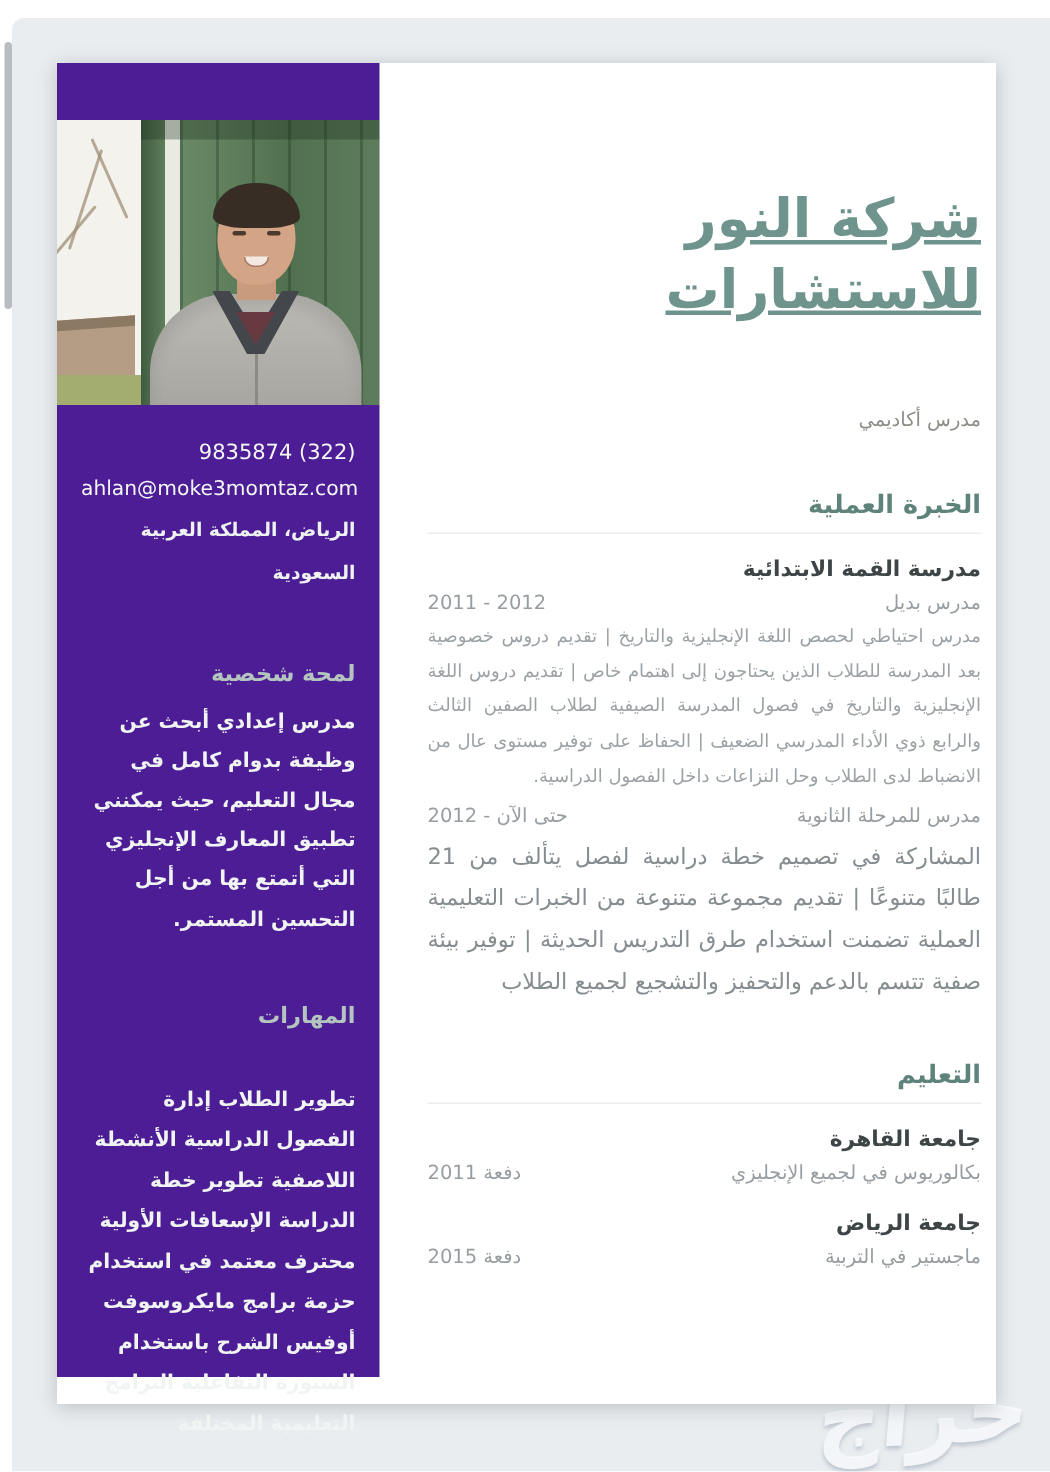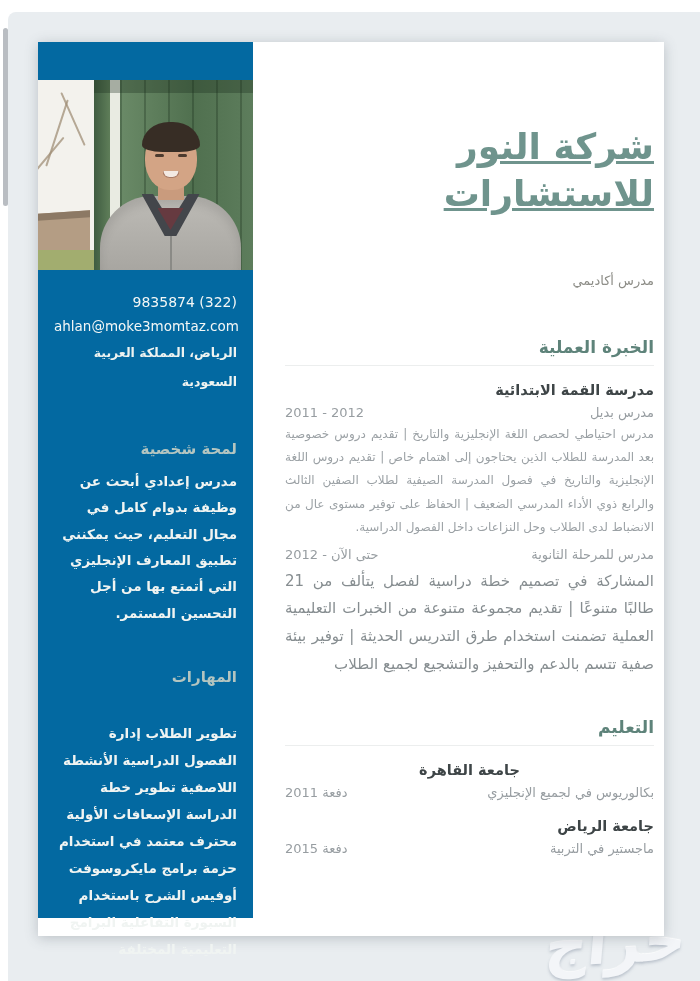--- a/index.html
+++ b/index.html
@@ -11,21 +11,21 @@
   .backdrop { position:absolute; left:8px; top:12px; right:0; bottom:0;
     background:#e9edf0; border-top-left-radius:8px; }
   .scrollbar { position:absolute; left:3px; top:28px; width:5px; height:178px;
     background:#b9bdc2; border-radius:3px; }
 
   .page { position:absolute; left:38px; top:42px; width:626px; height:894px;
     background:#ffffff; box-shadow:0 2px 12px rgba(80,90,100,.30); }
 
   
   .sidebar { position:absolute; left:0; top:0; width:215px; height:876px;
-    background:#0369a1; direction:rtl; color:#f2f6f4; }
+    background:#4c1d95; direction:rtl; color:#f2f6f4; }
   .photo { position:relative; margin-top:38px; width:215px; height:190px;
     overflow:hidden; background:#f0efea; }
   .ph-window { position:absolute; left:0; top:0; width:58px; bottom:20px; background:#f3f2ed; }
   .ph-branch { position:absolute; width:2px; background:#a08f77; opacity:.75; border-radius:2px; }
   .ph-branch.b1 { left:18px; top:18px; height:70px; transform:rotate(18deg); }
   .ph-branch.b2 { left:34px; top:10px; height:58px; transform:rotate(-24deg); }
   .ph-branch.b3 { left:10px; top:52px; height:46px; transform:rotate(40deg); }
   .ph-shed { position:absolute; left:0; bottom:18px; width:52px; height:40px;
     background:#b49d84; border-top:7px solid #8c7964; transform:skewY(-4deg); }
   .ph-grass { position:absolute; left:0; bottom:0; width:58px; height:20px; background:#a2ad6f; }
@@ -73,25 +73,25 @@
   .side-h.skills { margin-top:42px; }
   .side-p.skills { line-height:2.0;margin-top:34px; }
 
   
   .main { position:absolute; left:247px; right:10px; top:0; direction:rtl; text-align:right; }
   .company { margin-top:82px; font-size:36px; line-height:1.3; font-weight:bold;
     color:#6f948d; letter-spacing:-.5px;text-decoration:underline; }
   .jobtitle { margin-top:55px; font-size:13px; color:#8d8d87; }
   .sec-h { font-size:17px; font-weight:bold; color:#5e837a;
     padding-bottom:8px; border-bottom:1px solid #eceeee; }
-  .sec-h.exp { margin-top:49px; }
+  .sec-h.exp { margin-top:39px; }
   .sec-h.edu { margin-top:38px; }
   .org { font-size:14.5px; font-weight:bold; color:#3e4547; }
   .org.o1 { margin-top:16px; } .org.o2 { margin-top:14px; }
-  .org.e1 { margin-top:16px;text-align:center; } .org.e2 { margin-top:18px; }
+  .org.e1 { margin-top:16px; } .org.e2 { margin-top:18px; }
   .meta { margin-top:7px; display:flex; justify-content:space-between;
     font-size:13px; color:#979da1; }
   .desc1 { margin-top:3px; font-size:12px; line-height:1.95; color:#9ba1a5;
     text-align:justify; }
   .desc2 { margin-top:6px; font-size:15px; line-height:1.85; color:#868d90;
     text-align:justify; }
 
   
   .watermark { position:absolute; right:14px; bottom:4px; font-size:58px; font-weight:bold;
     color:#f3f5f8; text-shadow:0 2px 3px rgba(150,160,175,.55), 0 -1px 1px #ffffff;

